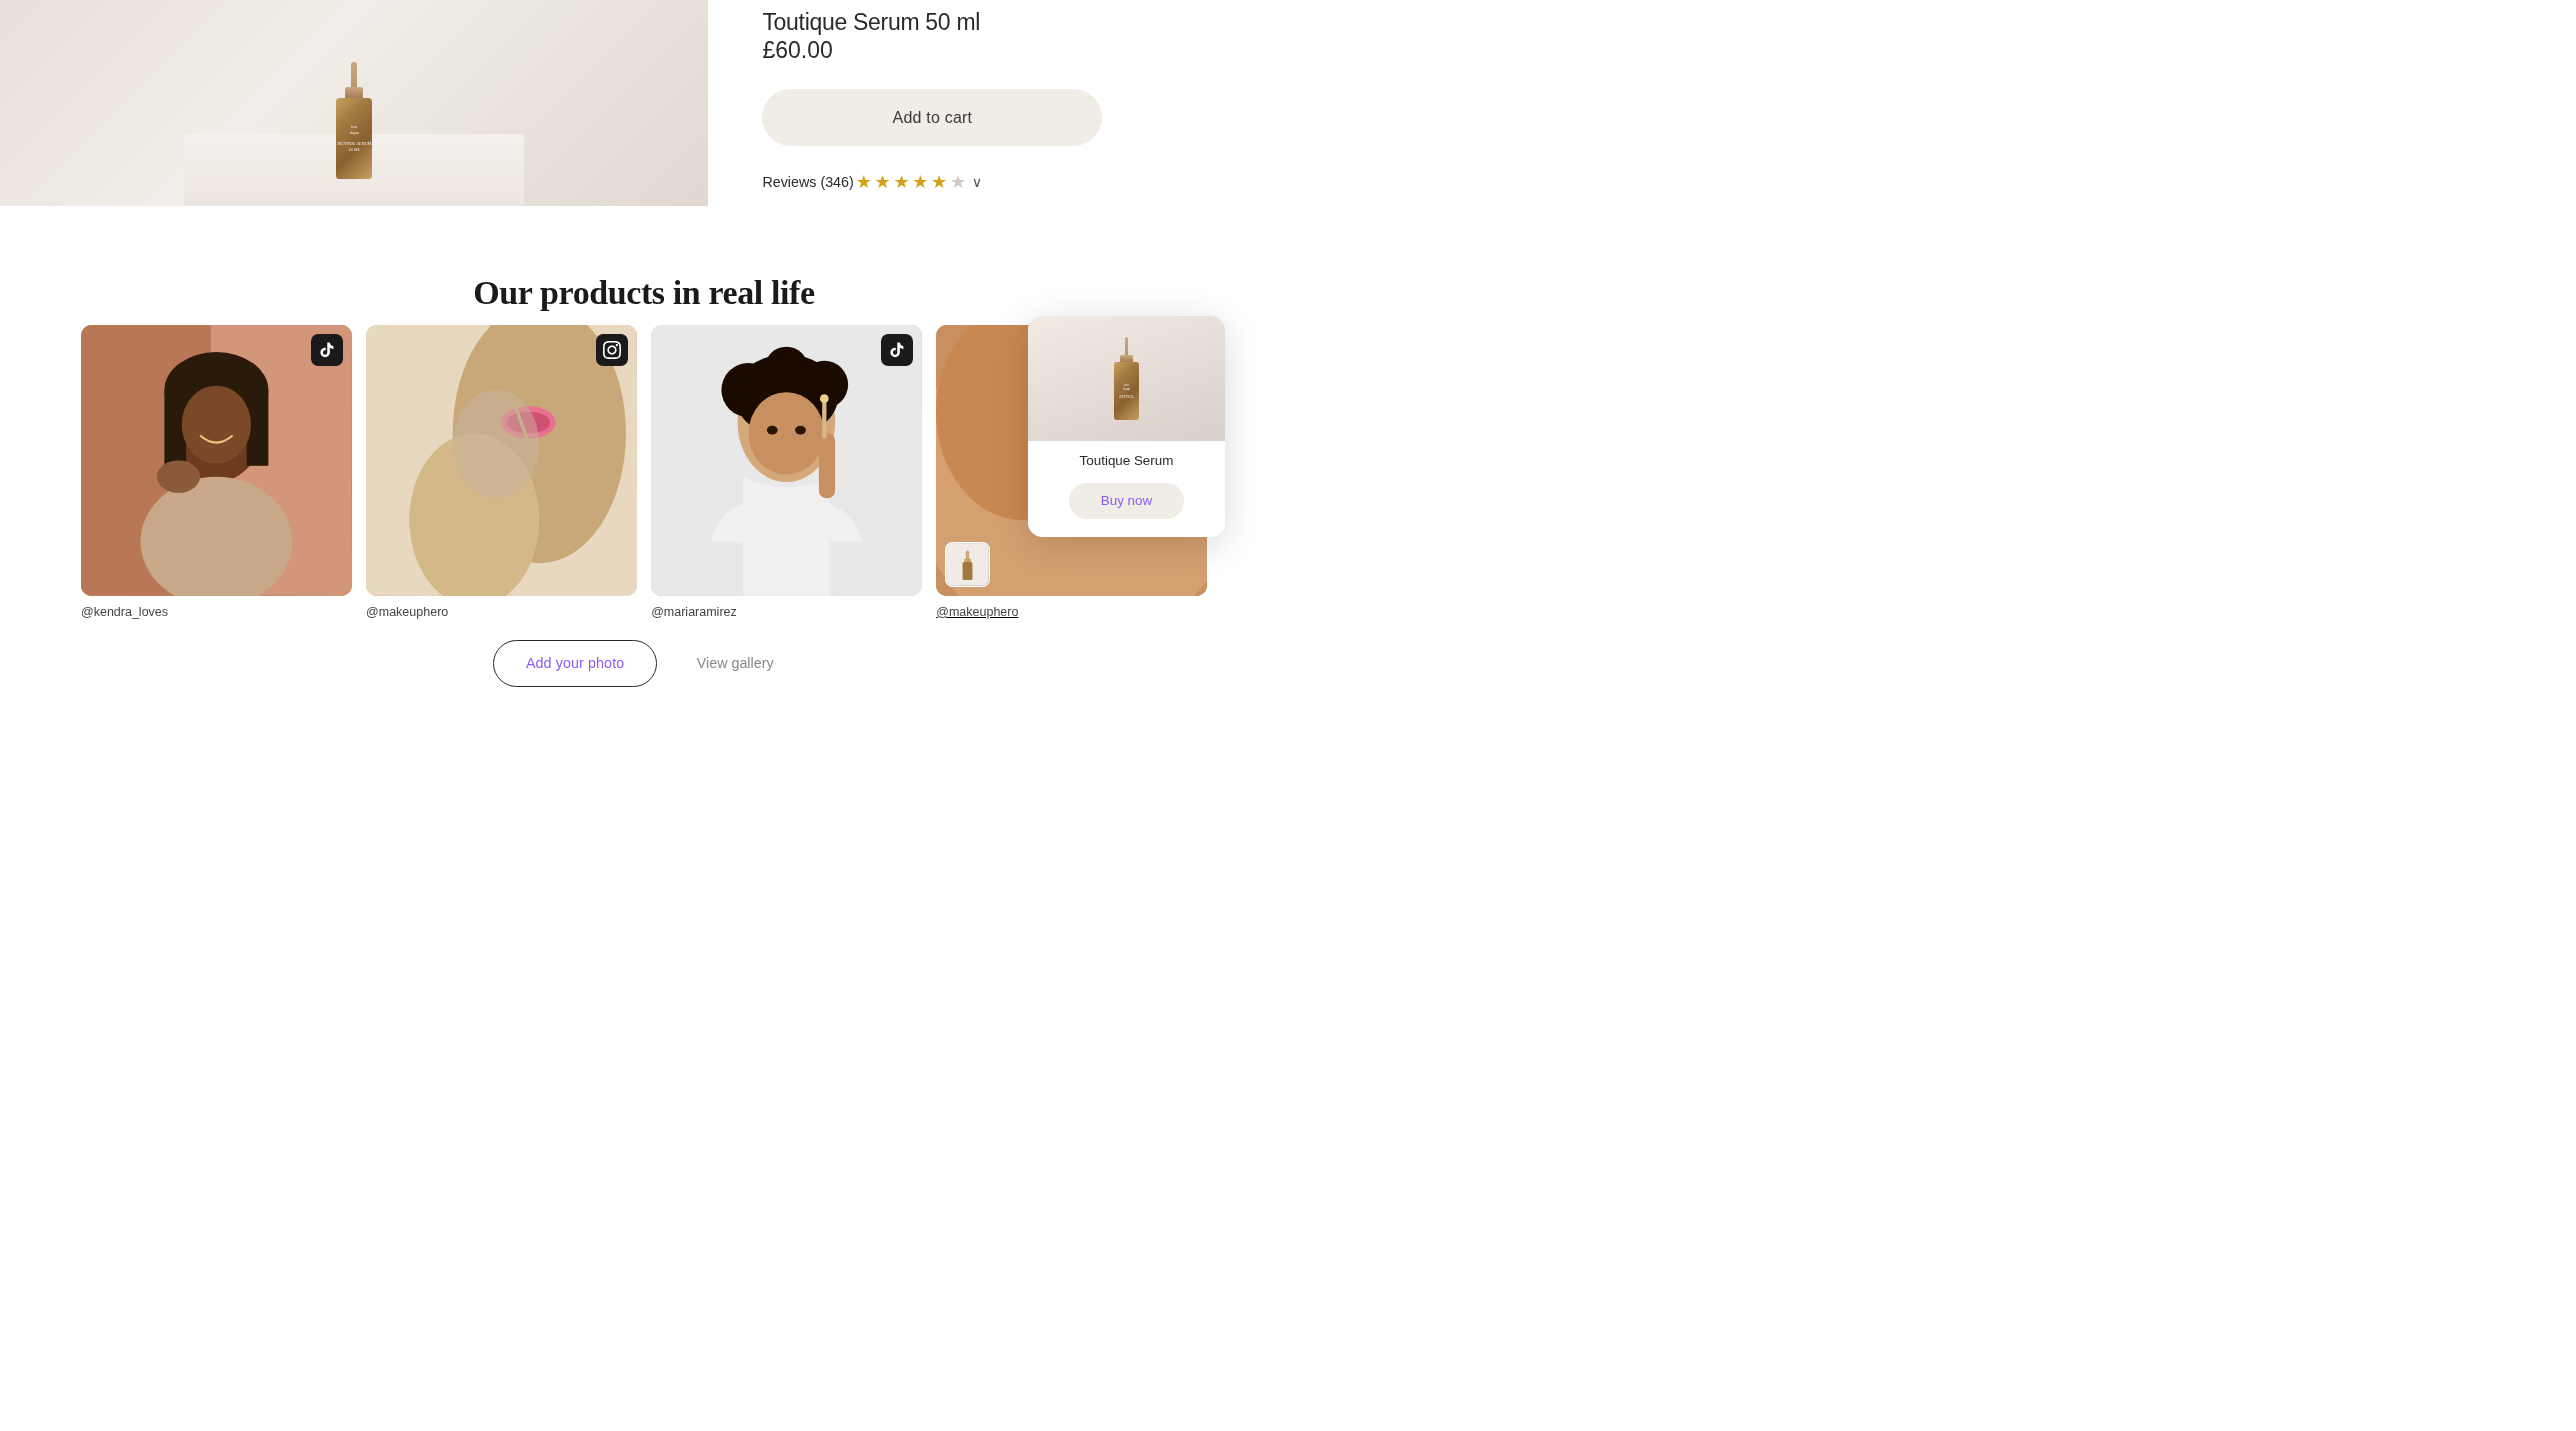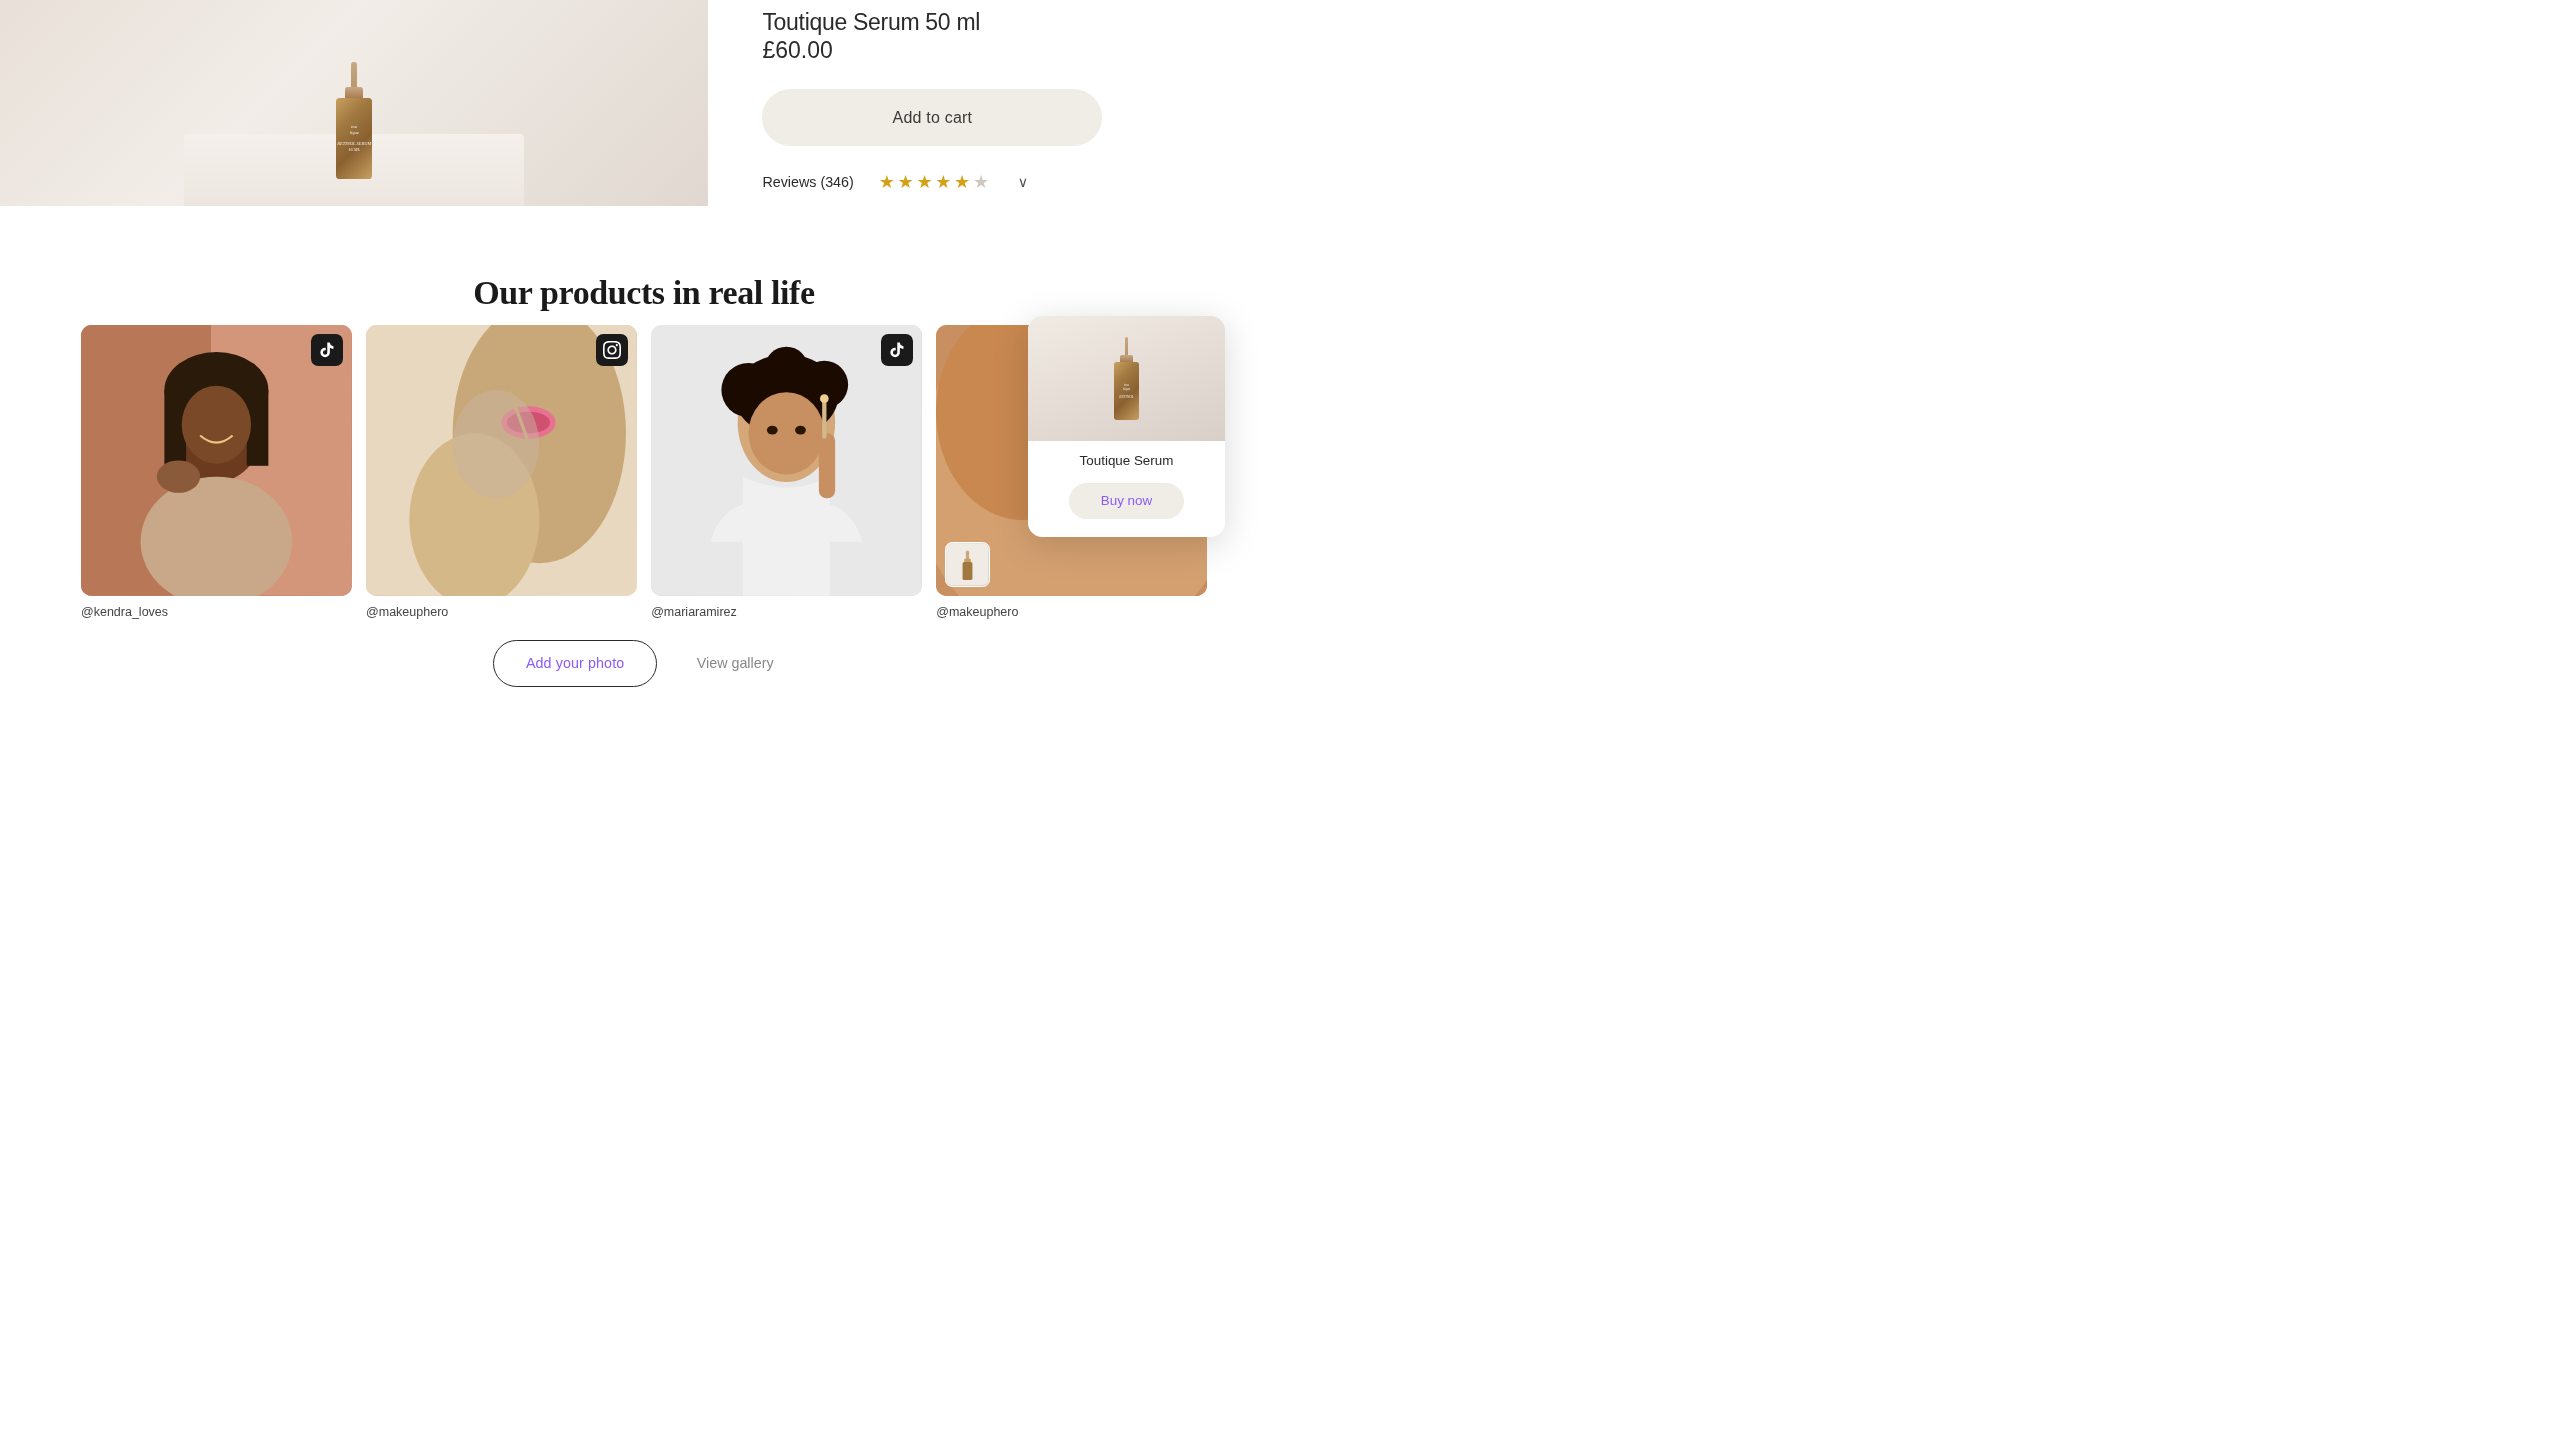--- a/index.html
+++ b/index.html
@@ -127,21 +127,21 @@
       color: #3a3a3a;
       cursor: pointer;
       letter-spacing: 0.2px;
       margin-bottom: 25px;
       text-align: center;
     }
 
     .reviews-row {
       display: flex;
       align-items: center;
-      gap: 25px;
+      gap: 2px;
       cursor: pointer;
     }
 
     .reviews-label {
       font-size: 14.3px;
       color: #2a2a2a;
       font-weight: 400;
     }
 
     .stars-container {
@@ -515,21 +515,21 @@
           </svg>
           <div class="social-badge">
             <svg viewBox="0 0 24 24">
               <path d="M19.59 6.69a4.83 4.83 0 01-3.77-4.25V2h-3.45v13.67a2.89 2.89 0 01-2.88 2.5 2.89 2.89 0 01-2.89-2.89 2.89 2.89 0 012.89-2.89c.28 0 .54.04.79.1V9.01a6.33 6.33 0 00-.79-.05A6.34 6.34 0 003.15 15.3a6.34 6.34 0 006.34 6.34 6.34 6.34 0 006.34-6.34V9.01a8.16 8.16 0 004.77 1.52V7.08a4.85 4.85 0 01-1.01-.39z"></path>
             </svg>
           </div>
         </div>
         <div class="ugc-username">@mariaramirez</div>
       </div>
 
-      <div class="ugc-item" style="position:relative;">
+      <div class="ugc-item" style="position:relative;text-decoration:underline;">
         <div class="ugc-image ugc-image-4">
           <svg width="100%" height="100%" viewBox="0 0 250 250" preserveAspectRatio="xMidYMid slice">
             <rect width="250" height="250" fill="#c89060"></rect>
 
             <ellipse cx="130" cy="140" rx="150" ry="160" fill="#d4a070"></ellipse>
             <ellipse cx="80" cy="80" rx="80" ry="100" fill="#c88850"></ellipse>
 
             <ellipse cx="160" cy="120" rx="25" ry="35" fill="rgba(200,160,40,0.6)"></ellipse>
             <ellipse cx="155" cy="115" rx="12" ry="18" fill="rgba(220,180,60,0.7)"></ellipse>
           </svg>

